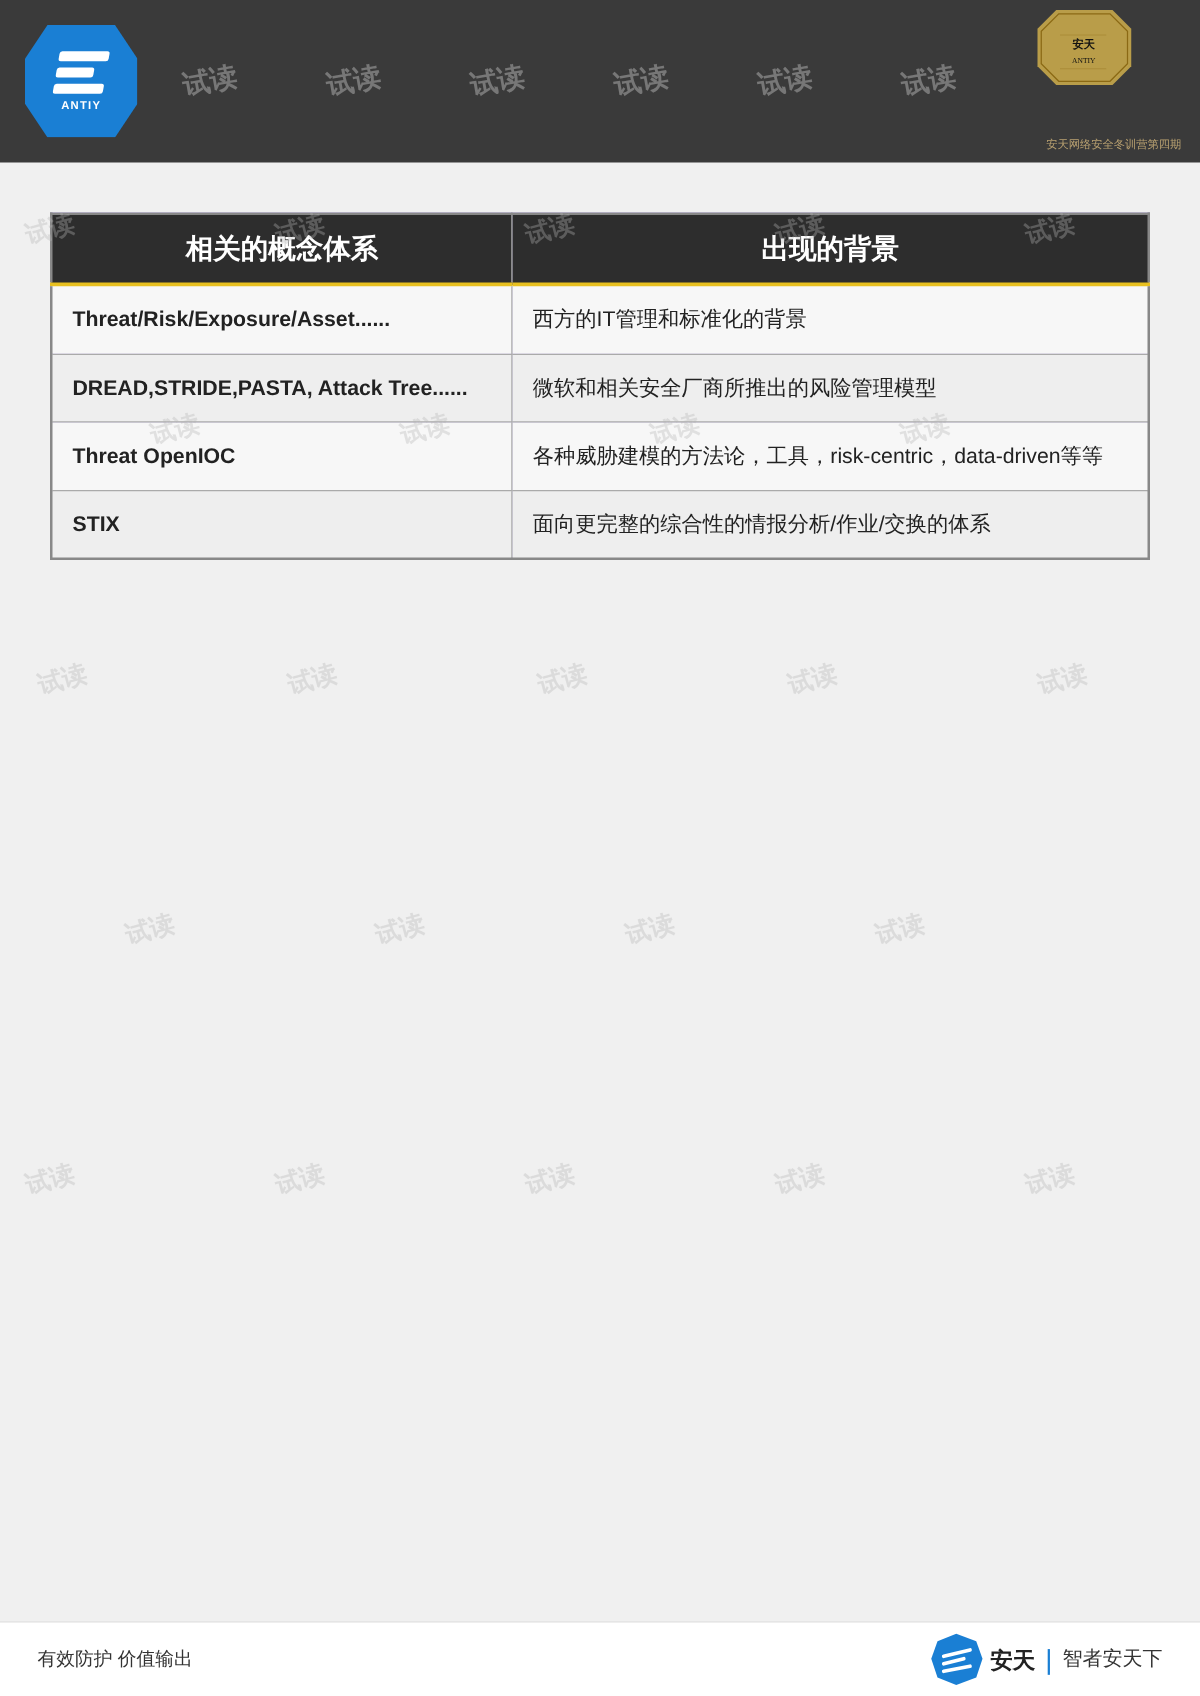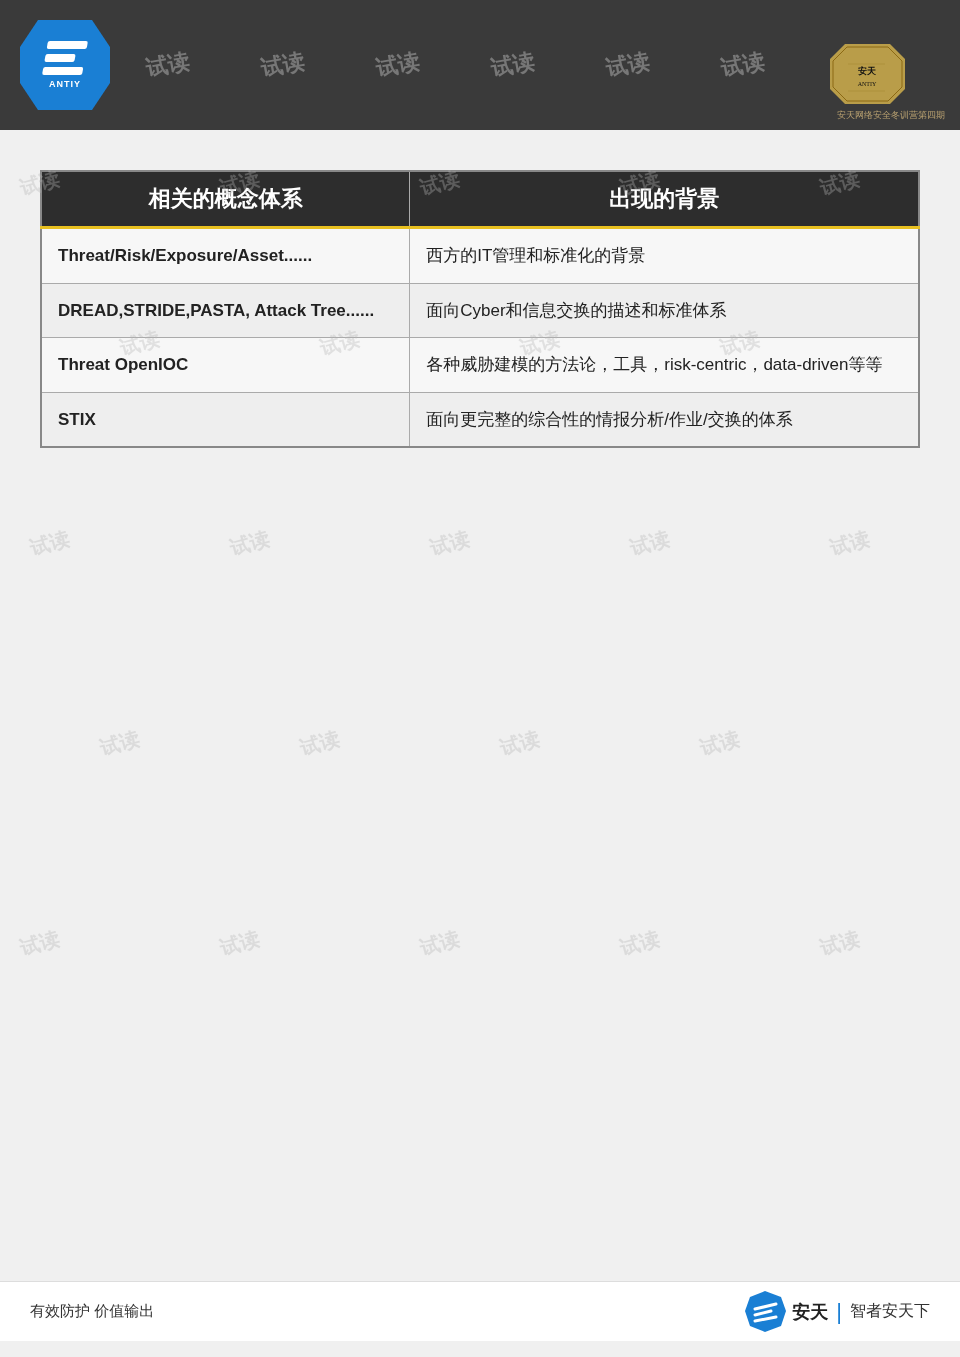--- a/index.html
+++ b/index.html
@@ -161,21 +161,21 @@
       font-weight: 700;
     }
 
     .col-right {
       width: 58%;
     }
 
     
     .footer {
       position: absolute;
-      bottom: 16px;
+      bottom: 0;
       left: 0;
       width: 100%;
       height: 60px;
       background: white;
       display: flex;
       align-items: center;
       justify-content: space-between;
       padding: 0 30px;
       border-top: 1px solid #ddd;
     }
@@ -222,20 +222,21 @@
       align-items: flex-end;
       justify-content: flex-end;
       padding-bottom: 8px;
     }
 
     .badge-cn {
       font-size: 9px;
       color: #b8a070;
       text-align: center;
       line-height: 1.4;
+      margin-top: 36px;
     }
   </style>
 </head>
 <body>
 
 <div class="header">
 
   <div class="logo-box">
     <div class="logo-lines">
       <div class="logo-line logo-line-1"></div>
@@ -304,21 +305,21 @@
         <th class="col-right">出现的背景</th>
       </tr>
     </thead>
     <tbody id="table-body">
     <tr>
           <td class="col-left">Threat/Risk/Exposure/Asset......</td>
           <td class="col-right">西方的IT管理和标准化的背景</td>
         </tr>
         <tr>
           <td class="col-left">DREAD,STRIDE,PASTA, Attack Tree......</td>
-          <td class="col-right">面向Cyber和信息交换的描述和标准体系</td>
+          <td class="col-right">微软和相关安全厂商所推出的风险管理模型</td>
         </tr>
         <tr>
           <td class="col-left">Threat OpenIOC</td>
           <td class="col-right">各种威胁建模的方法论，工具，risk-centric，data-driven等等</td>
         </tr>
         <tr>
           <td class="col-left">STIX</td>
           <td class="col-right">面向更完整的综合性的情报分析/作业/交换的体系</td>
         </tr>
       </tbody>

